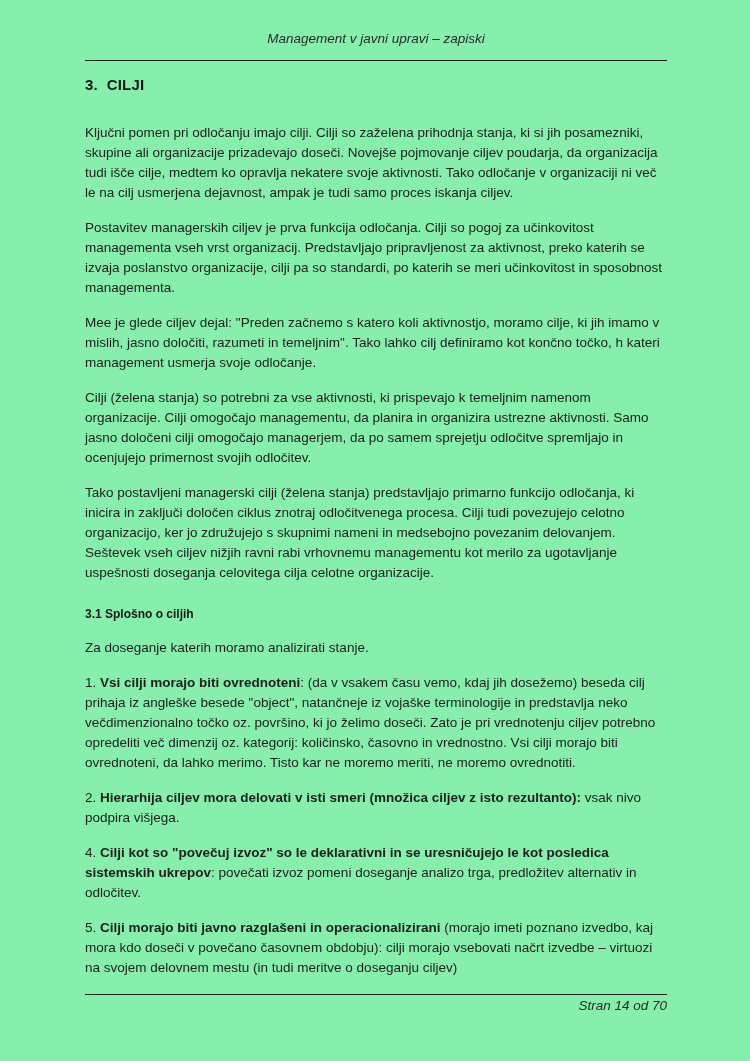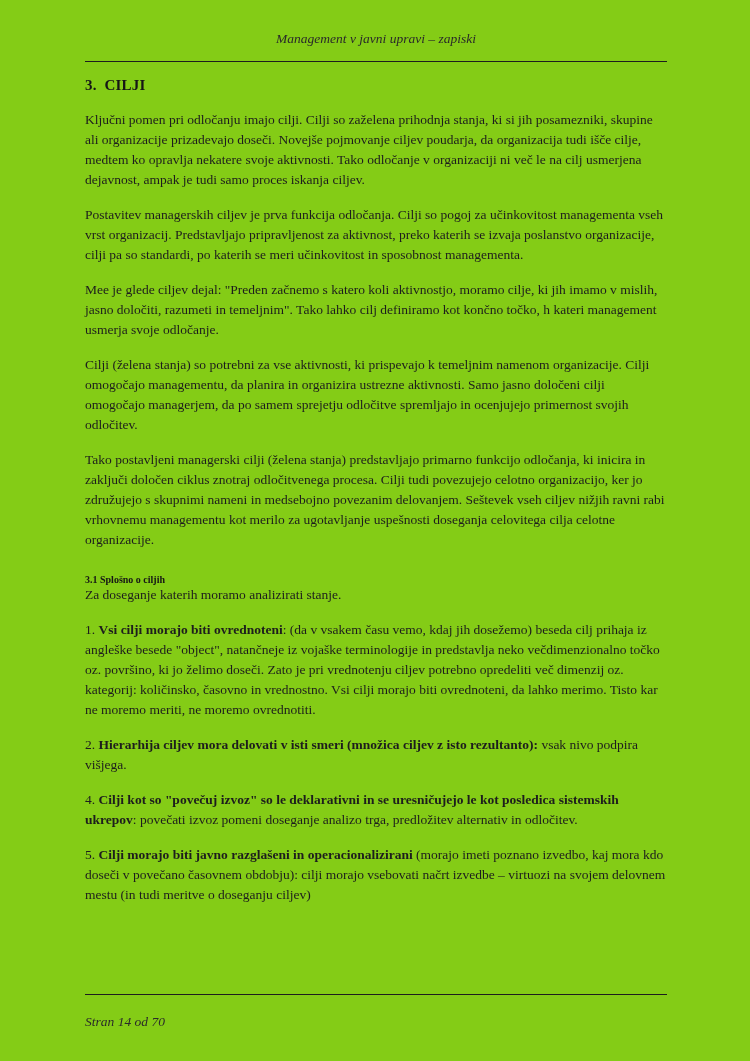--- a/index.html
+++ b/index.html
@@ -2,22 +2,22 @@
 <html><head>
 <meta charset="utf-8">
 <style>
   * { margin: 0; padding: 0; box-sizing: border-box; }
   html, body { background: #ffffff; }
   .page {
     position: relative;
     width: 750px;
     height: 1061px;
     margin: 0 auto;
-    background: #84cc16;
-    font-family: Liberation Serif, serif;
+    background: #86efac;
+    font-family: Liberation Sans, sans-serif;
     color: #1d1d1d;
     overflow: hidden;
   }
   .content {
     padding: 31px 83px 0 85px;
   }
   .running-head {
     text-align: center;
     font-style: italic;
     font-size: 13.5px;
@@ -29,48 +29,49 @@
     border-top: 1.4px solid #1d1d1d;
     height: 0;
     width: 100%;
   }
   .section-heading {
     font-size: 15px;
     font-weight: bold;
     letter-spacing: 0.2px;
     white-space: pre-wrap;
     margin-top: 15px;
-    margin-bottom: 16px;
+    margin-bottom: 30px;
     color: #161616;
   }
   p.body-par {
     font-size: 13.5px;
     line-height: 20px;
     margin-bottom: 15px;
     text-align: left;
   }
   .subsection-heading {
-    font-size: 10px;
+    font-size: 12px;
     font-weight: bold;
     margin-top: 24px;
+    margin-bottom: 17px;
     color: #161616;
   }
   .bold-lead { font-weight: bold; }
   .footer {
     position: absolute;
     left: 85px;
     right: 83px;
     top: 994px;
   }
   .footer-label {
-    text-align: left;
+    text-align: right;
     font-style: italic;
     font-size: 13.5px;
     color: #2a2a2a;
-    margin-top: 19px;
+    margin-top: 3px;
   }
 </style>
 </head>
 <body>
 
 <div class="page">
   <div class="content">
 
     <div class="running-head">Management v javni upravi – zapiski</div>
     <hr class="rule">

